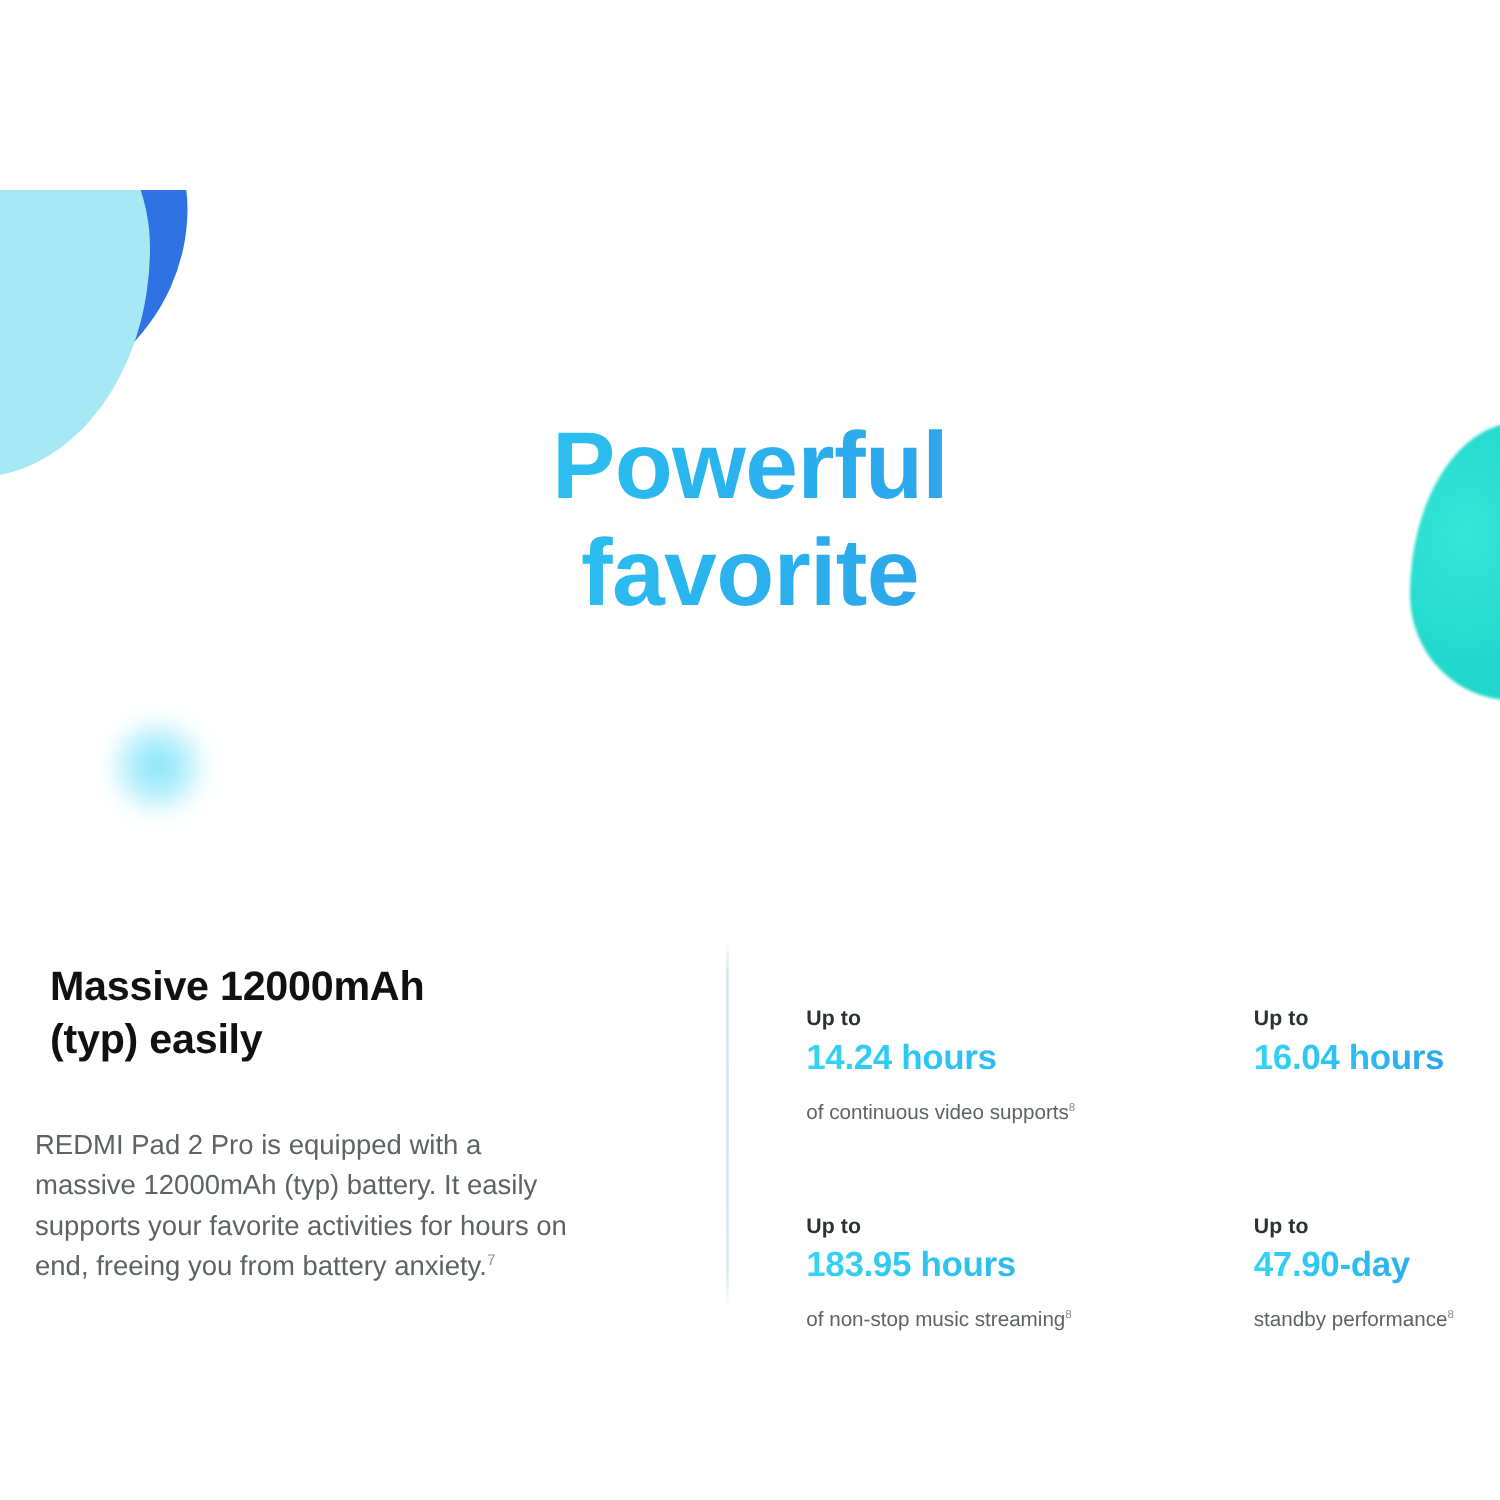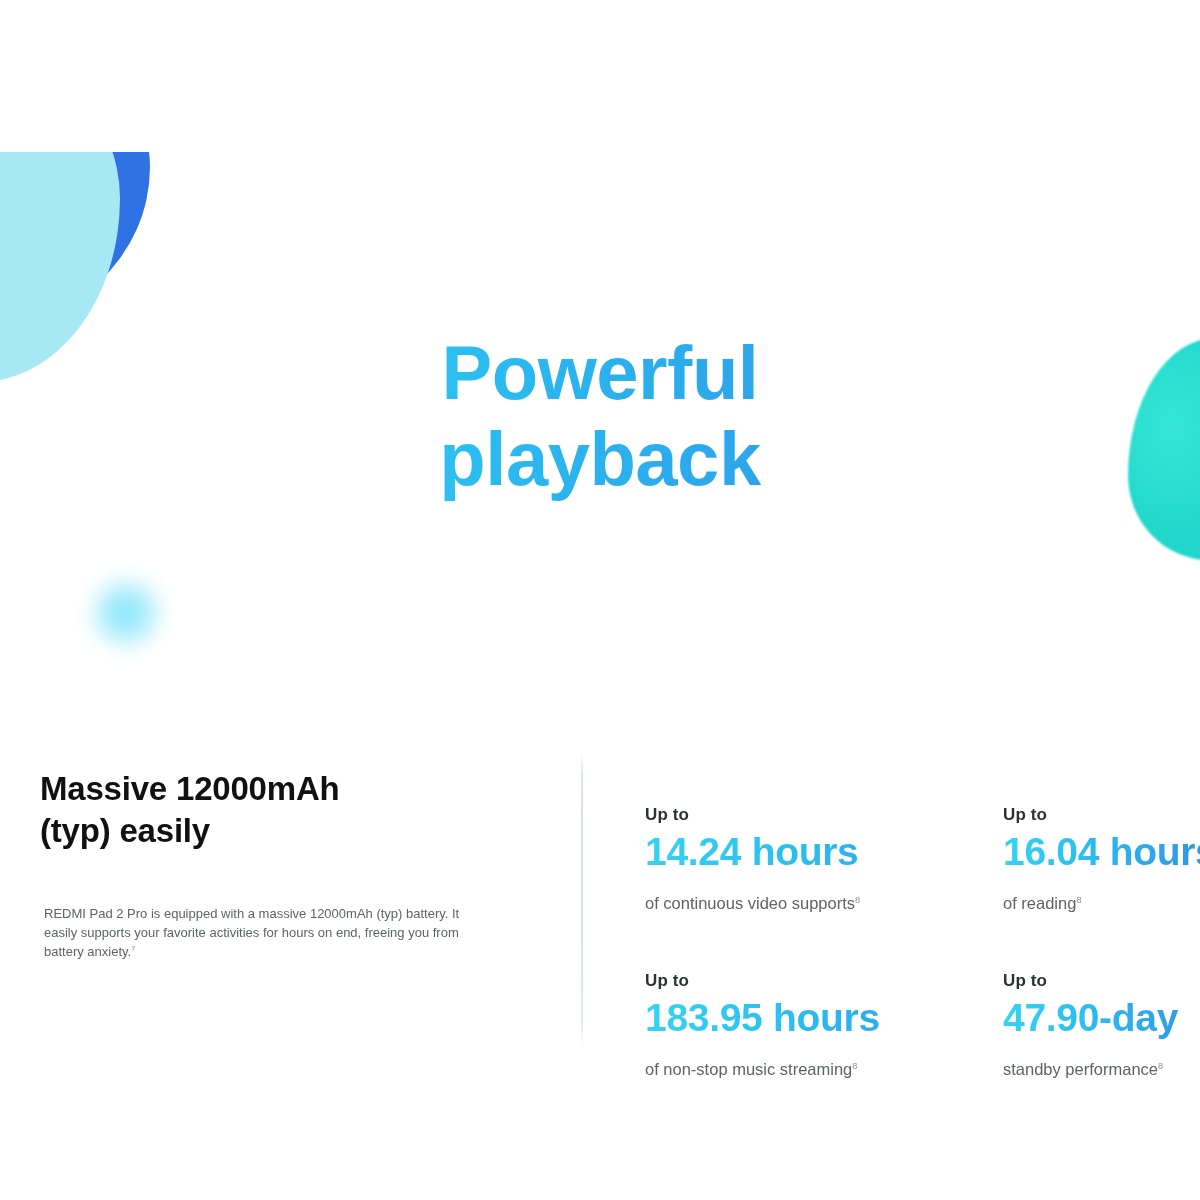--- a/index.html
+++ b/index.html
@@ -117,23 +117,23 @@
   }
   .section-heading {
     margin: 12px;
     font-size: 33px;
     font-weight: 700;
     line-height: 1.26;
     color: #111114;
     letter-spacing: -0.2px;
   }
   .section-body {
-    margin: 16px;
+    margin: 0;
     padding-top: 37px;
-    font-size: 13px;
+    font-size: 22px;
     line-height: 1.47;
     color: #5e6366;
     max-width: 442px;
   }
   .sup {
     font-size: 0.56em;
     vertical-align: super;
     line-height: 0;
     color: #8c9194;
   }
@@ -161,21 +161,21 @@
   }
   .stat-eyebrow {
     font-size: 17px;
     font-weight: 700;
     color: #2c3134;
     line-height: 1.32;
     letter-spacing: 0.1px;
     margin-top: 48px;
   }
   .stat-value {
-    font-size: 39px;
+    font-size: 28px;
     font-weight: 700;
     line-height: 1.2;
     padding-top: 3px;
     letter-spacing: -0.3px;
     white-space: nowrap;
     background: linear-gradient(90deg, #35d4f2 0%, #2bbdef 42%, #3096e6 100%);
     -webkit-background-clip: text;
     background-clip: text;
     color: transparent;
     -webkit-text-fill-color: transparent;
@@ -196,21 +196,21 @@
   <div class="deco-topleft-clip">
     <div class="deco-blue-wedge"></div>
     <div class="deco-cyan-blob"></div>
   </div>
 
   <div class="deco-teal-blob"></div>
   <div class="deco-glow-dot"></div>
 
   <div class="hero">
     <span class="hero-line">Powerful</span>
-    <span class="hero-line">playback</span>
+    <span class="hero-line">favorite</span>
   </div>
 
   <div class="content">
 
     <div class="left-col">
       <h2 class="section-heading">
         <span>Massive 12000mAh</span><br>
         <span>(typ) easily</span>
       </h2>
       <p class="section-body"><span>REDMI Pad 2 Pro is equipped with a massive 12000mAh (typ) battery. It easily supports your favorite activities for hours on end, freeing you from battery anxiety.</span><span class="sup">7</span></p>
@@ -222,21 +222,20 @@
 
       <div class="stat">
         <div class="stat-eyebrow">Up to</div>
         <div class="stat-value">14.24 hours</div>
         <div class="stat-desc"><span>of continuous video supports</span><span class="sup">8</span></div>
       </div>
 
       <div class="stat">
         <div class="stat-eyebrow">Up to</div>
         <div class="stat-value">16.04 hours</div>
-        <div class="stat-desc"><span>of reading</span><span class="sup">8</span></div>
       </div>
 
       <div class="stat">
         <div class="stat-eyebrow">Up to</div>
         <div class="stat-value">183.95 hours</div>
         <div class="stat-desc"><span>of non-stop music streaming</span><span class="sup">8</span></div>
       </div>
 
       <div class="stat">
         <div class="stat-eyebrow">Up to</div>

